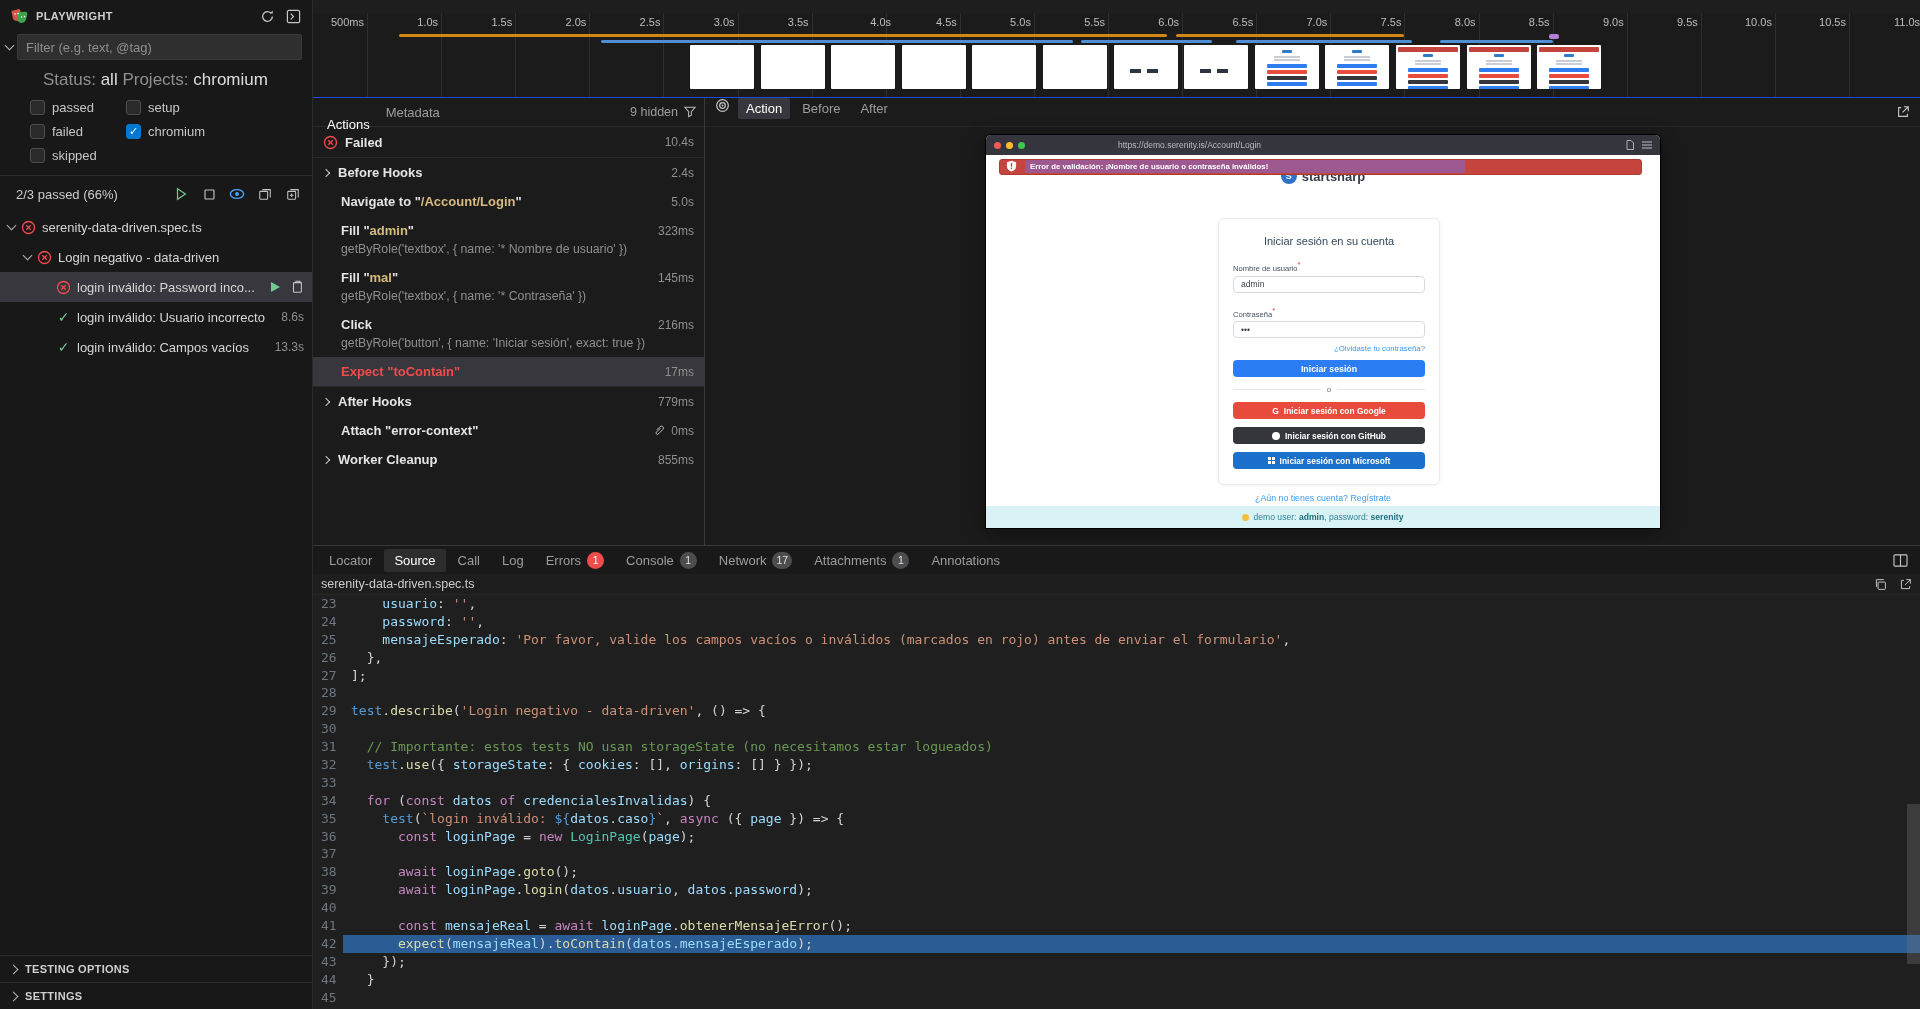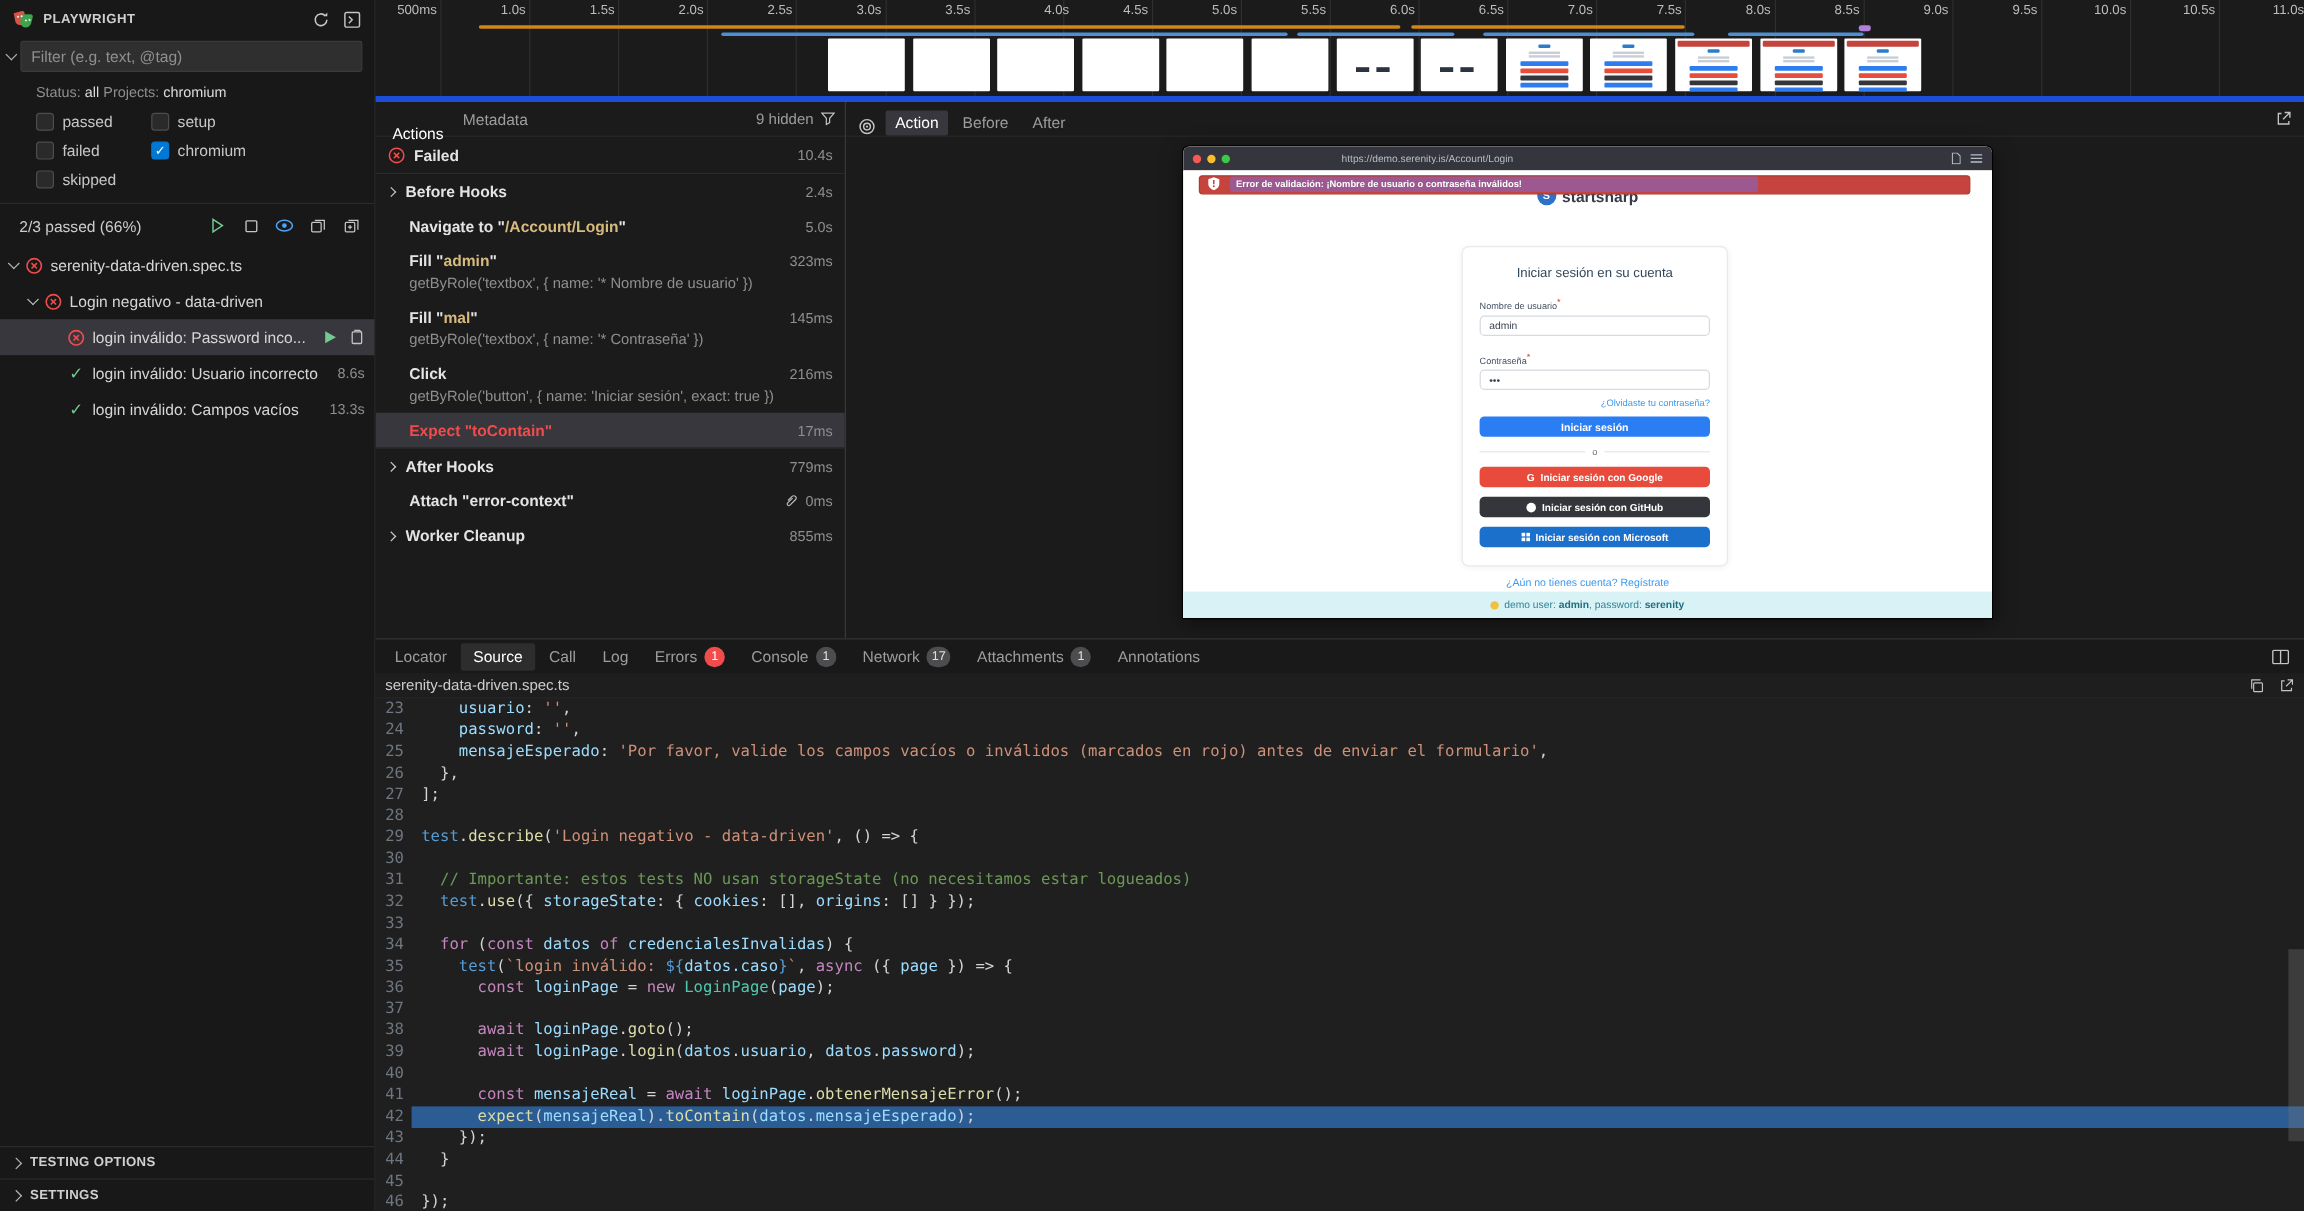--- a/index.html
+++ b/index.html
@@ -13,21 +13,21 @@
   .sb-header { height:32px; display:flex; align-items:center; padding:0 10px; gap:8px; }
   .sb-title { font-size:11px; font-weight:bold; letter-spacing:.4px; color:#cfcfcf; flex:1; }
   .sb-hicon { width:18px; height:18px; display:flex; align-items:center; justify-content:center; cursor:pointer; }
   .filter-row { display:flex; align-items:center; padding:2px 10px 6px 6px; gap:4px; }
   .chev { width:7px; height:7px; border-right:1.4px solid #b5b5b5; border-bottom:1.4px solid #b5b5b5; display:inline-block; }
   .chev.down { transform:rotate(45deg); margin-top:-3px; }
   .chev.right { transform:rotate(-45deg); }
   .filter-input { flex:1; height:26px; background:#2f2f2f; border:1px solid #3a3a3a; color:#cccccc;
     font-size:13px; padding:0 8px; outline:none; border-radius:2px; font-family:"Liberation Sans",sans-serif; }
   .filter-input::placeholder { color:#8f8f8f; }
-  .status-line { padding:4px 10px 6px 30px; font-size:12px; color:#8f8f8f; }
+  .status-line { padding:4px 10px 6px 30px; font-size:17px; color:#8f8f8f;margin-left:13px; }
   .status-line b { color:#dddddd; font-weight:normal; }
   .cb-grid { display:grid; grid-template-columns:96px auto; row-gap:9px; padding:4px 10px 12px 30px; }
   .cb { display:flex; align-items:center; gap:7px; cursor:pointer; }
   .cb-box { width:15px; height:15px; border:1px solid #4d4d4d; border-radius:3px; background:#2a2a2a;
     display:flex; align-items:center; justify-content:center; font-size:11px; color:#fff; }
   .cb-box.checked { background:#0078d4; border-color:#0078d4; }
   .cb-label { color:#c7c7c7; font-size:13px; }
   .sb-toolbar { border-top:1px solid #2b2b2b; height:37px; display:flex; align-items:center; padding:0 10px 0 16px; gap:10px; }
   .sb-progress { flex:1; color:#cccccc; font-size:13px; }
   .tb-icon { width:18px; height:18px; display:flex; align-items:center; justify-content:center; cursor:pointer; }
@@ -41,21 +41,21 @@
   .tick-pass { color:#73c991; font-size:14px; width:15px; text-align:center; flex:none; }
   .play-tri { width:0; height:0; border-left:9px solid #73c991; border-top:5.5px solid transparent; border-bottom:5.5px solid transparent; }
   .sb-bottom { margin-top:auto; }
   .sb-section { border-top:1px solid #2b2b2b; height:27px; display:flex; align-items:center; gap:8px; padding:0 10px;
     font-size:11px; font-weight:bold; color:#cfcfcf; letter-spacing:.3px; cursor:pointer; }
 
   
   .main { flex:1; display:flex; flex-direction:column; min-width:0; }
 
   
-  .timeline { height:85px; position:relative; background:#1b1b1b; border-bottom:5px solid #1d4ed8; overflow:hidden; }
+  .timeline { height:85px; position:relative; background:#1b1b1b; border-bottom:1px solid #1d4ed8; overflow:hidden;margin-top:13px; }
   .tl-grid { position:absolute; top:0; bottom:0; width:1px; background:#2e2e2e; }
   .tl-label { position:absolute; top:3px; transform:translateX(-100%); padding-right:3px;
     font-size:11px; color:#bdbdbd; white-space:nowrap; }
   .tl-bar { position:absolute; height:3px; border-radius:2px; }
   .tl-bar.orange { background:#d18616; top:21px; }
   .tl-bar.blue { background:#4e8ed2; top:27px; }
   .tl-bar.purple { background:#b180d7; top:21px; height:5px; }
   .thumb { position:absolute; top:32px; width:64px; height:44px; background:#ffffff; border-radius:1px; overflow:hidden; }
   .th-dash { position:absolute; top:24px; width:11px; height:4px; background:#2b3440; }
   .mini-line { position:absolute; left:19px; width:26px; height:1.6px; background:#c9ced6; }
@@ -78,21 +78,21 @@
   .act-title { font-weight:bold; color:#e4e4e4; white-space:nowrap; overflow:hidden; flex:1; font-size:13px; }
   .act-title .q { color:#d7ba7d; }
   .act-dur { color:#8f8f8f; font-size:12px; margin-left:auto; display:flex; align-items:center; gap:5px; }
   .act-sub { color:#8f8f8f; font-size:12.3px; padding:0 10px 7px 28px; white-space:nowrap; overflow:hidden; margin-top:-3px; }
   .act-item.sel-error .act-row { background:#37373d; }
   .act-item.sel-error .act-title { color:#f14c4c; }
   .chev-r { width:6px; height:6px; border-right:1.3px solid #cccccc; border-bottom:1.3px solid #cccccc; transform:rotate(-45deg); flex:none; margin-right:2px; }
 
   
   .preview-panel { flex:1; position:relative; background:#1b1b1b; min-width:0; }
-  .pv-tabs { height:29px; display:flex; align-items:flex-end; gap:4px; padding:0 10px; border-bottom:1px solid #262626; }
+  .pv-tabs { height:29px; display:flex; align-items:flex-start; gap:4px; padding:0 10px; border-bottom:1px solid #262626; }
   .pv-tab { padding:3px 8px; color:#9d9d9d; cursor:pointer; border-radius:2px; font-size:13px; }
   .pv-tab.sel { color:#ffffff; background:#37373d; }
   .pv-ext { position:absolute; right:10px; top:7px; cursor:pointer; }
 
   
   .shot { position:absolute; left:281px; top:37px; width:674px; height:393px; border-radius:5px 5px 0 0;
     box-shadow:0 0 0 1px #000, 0 4px 18px rgba(0,0,0,.5); overflow:hidden; background:#ffffff; }
   .shot-chrome { position:absolute; left:0; top:0; right:0; height:20px; background:#35353d; display:flex; align-items:center; padding:0 8px; }
   .dot { width:7px; height:7px; border-radius:50%; margin-right:5px; }
   .dot.r{background:#f45952} .dot.y{background:#f9bd2e} .dot.g{background:#3bc948}

